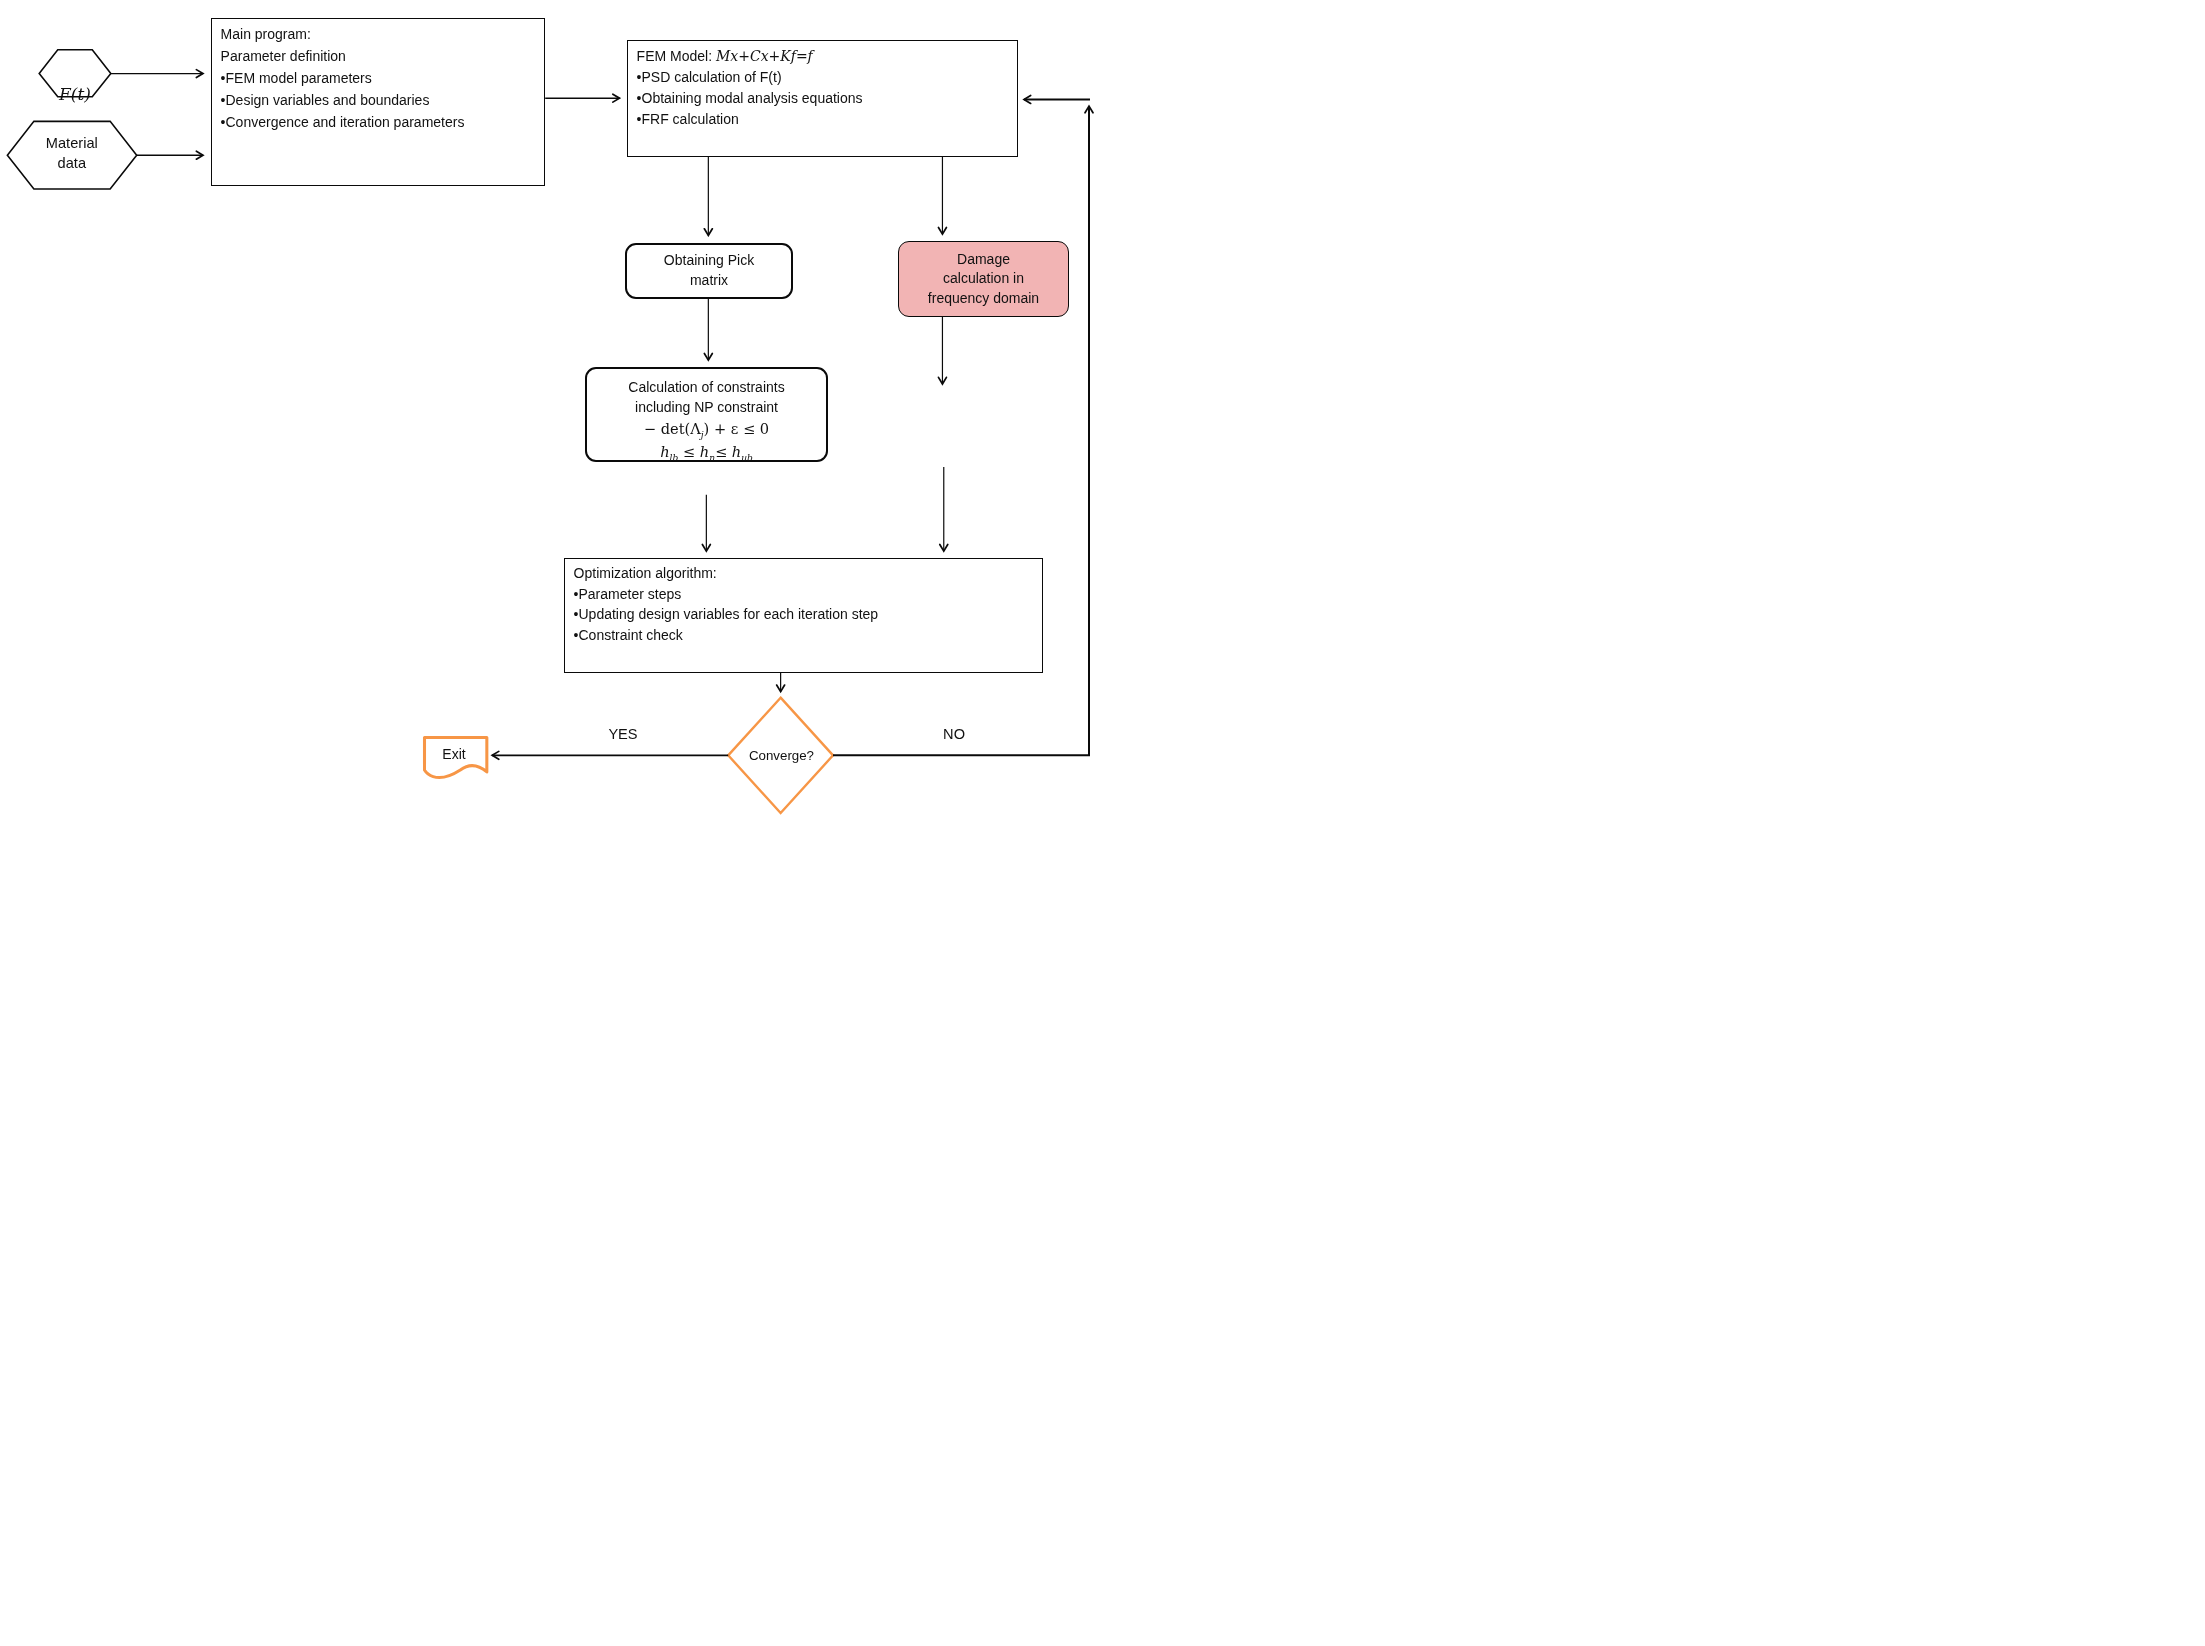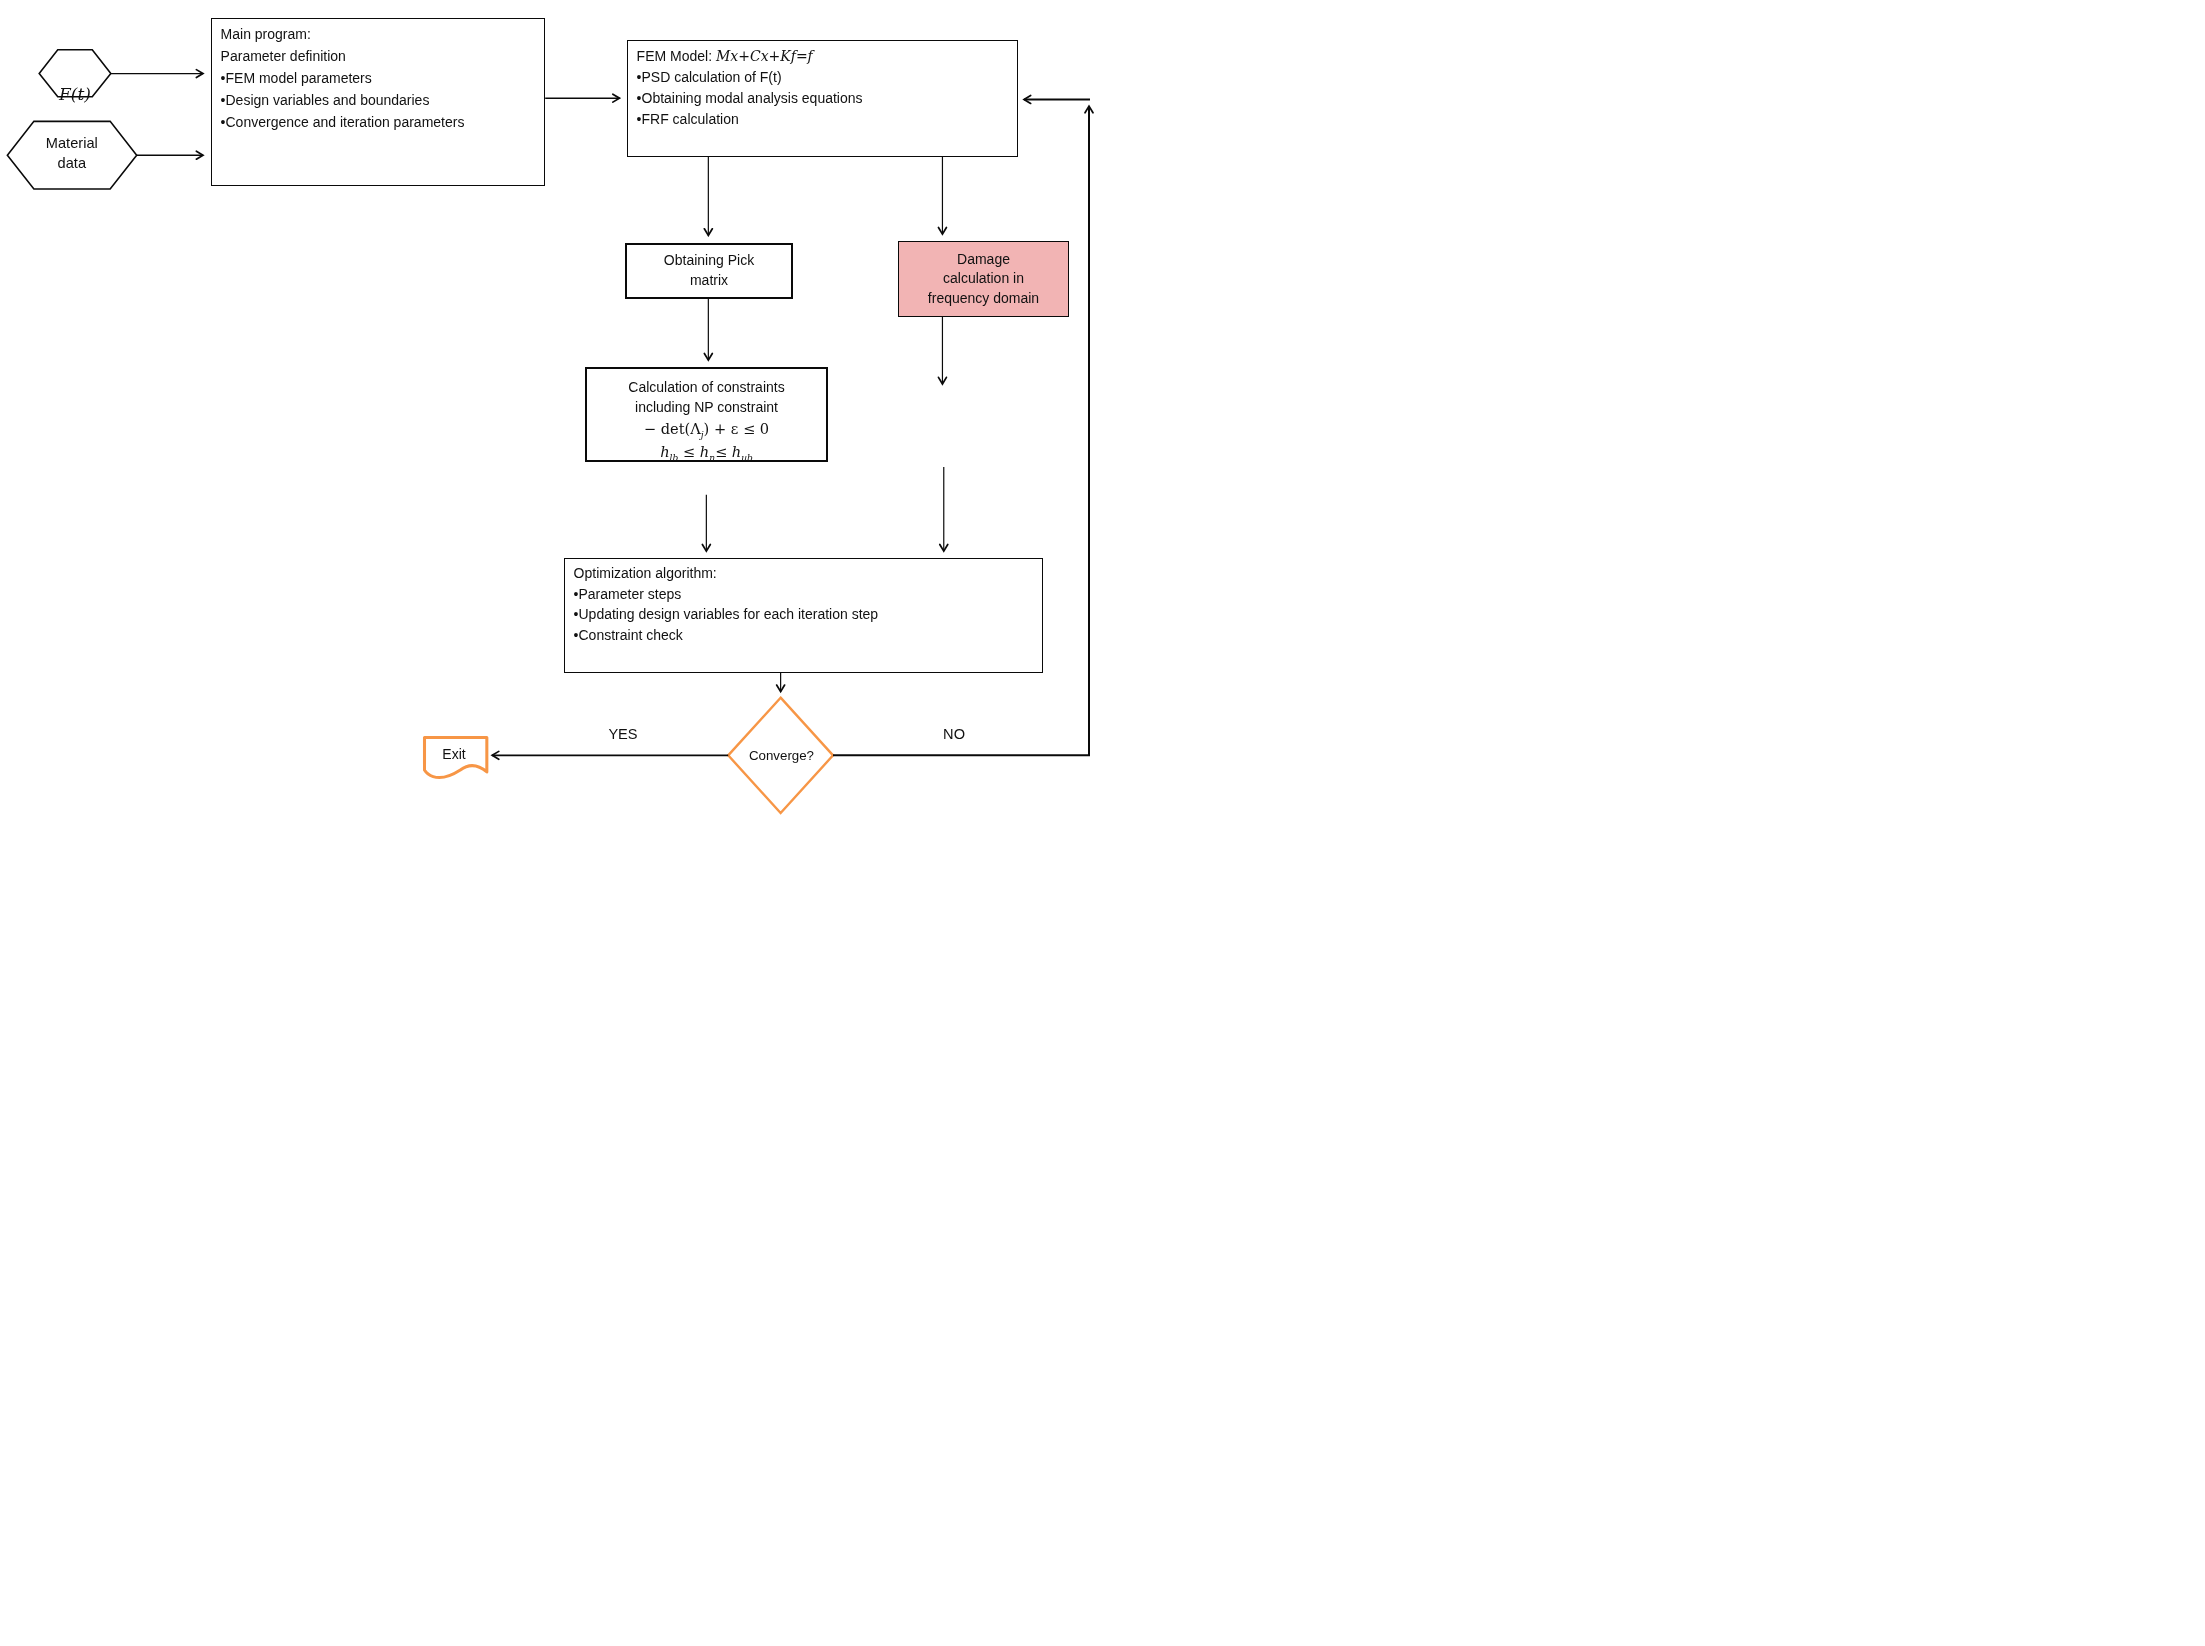--- a/index.html
+++ b/index.html
@@ -10,21 +10,21 @@
   html,body{margin:0;padding:0;background:#ffffff;}
   body{font-family:"Liberation Sans",sans-serif;color:#111;}
   #canvas{position:relative;width:1103px;height:823px;background:#ffffff;overflow:hidden;}
   svg.layer{position:absolute;left:0;top:0;width:1103px;height:823px;}
   .conn{fill:none;stroke:var(--ink);}
   .ah{fill:none;stroke:var(--ink);stroke-width:2.6;stroke-linecap:round;stroke-linejoin:miter;}
   .shape-black{fill:#ffffff;stroke:var(--ink);stroke-width:2.4;}
   .shape-orange{fill:#ffffff;stroke:var(--orange);}
   .box{position:absolute;background:#ffffff;border:1.3px solid var(--ink);box-sizing:border-box;font-size:14px;}
   .txt-left{padding:5.3px 8.6px;line-height:1.56;text-align:left;}
-  .center{display:flex;flex-direction:column;justify-content:center;align-items:center;text-align:center;line-height:1.4;}
+  .center{display:flex;flex-direction:column;justify-content:center;align-items:center;text-align:center;line-height:1.4;border-radius:11px;}
   .label{position:absolute;text-align:center;line-height:1.35;}
   .math{font-family:"DejaVu Serif","Liberation Serif",serif;font-style:italic;}
   .math-up{font-family:"DejaVu Serif","Liberation Serif",serif;font-style:normal;}
   .eq{font-size:14.6px;margin-top:2px;}
   sub{font-size:0.62em;line-height:0;}
 </style>
 </head>
 <body>
 
 <div id="canvas">

